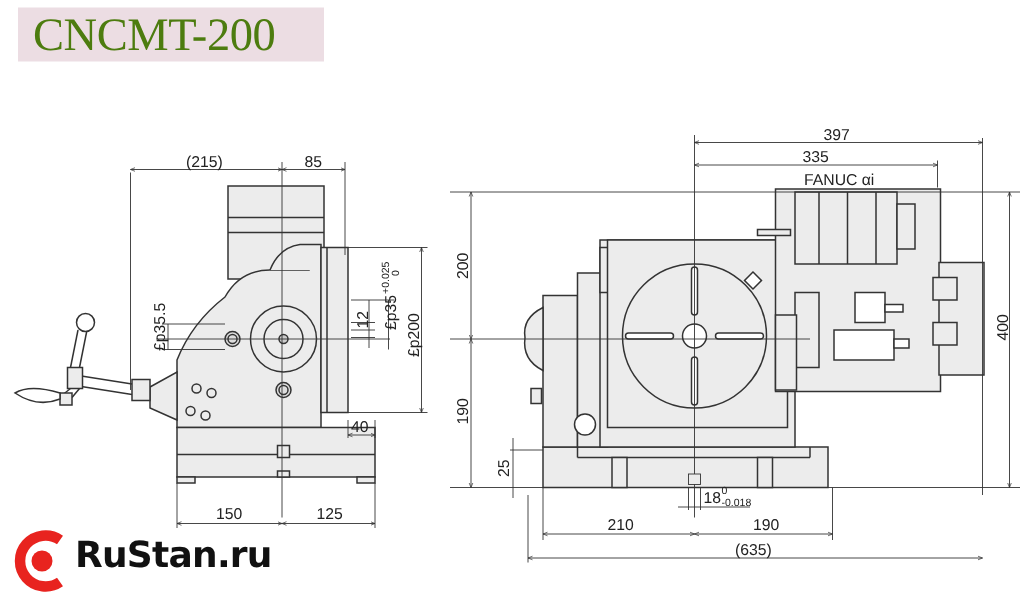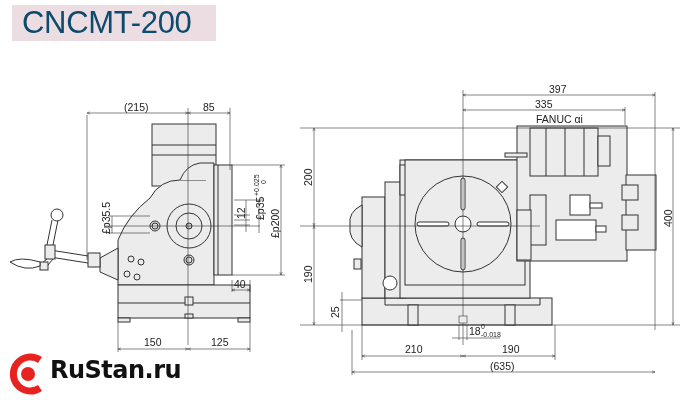--- a/index.html
+++ b/index.html
@@ -1,18 +1,18 @@
 <!DOCTYPE html>
 <html><head>
 <meta charset="utf-8">
 <style>
   html,body{margin:0;padding:0;background:#ffffff;}
   body{width:686px;height:400px;position:relative;overflow:hidden;font-family:"Liberation Sans",sans-serif;}
   .title-box{position:absolute;left:12px;top:5px;width:204px;height:36px;background:#ecdde3;}
-  .title-text{position:absolute;left:22px;top:5px;font-size:31px;line-height:36px;color:#0c4a6e;letter-spacing:-0.3px;font-family:Liberation Sans, sans-serif;text-align:center;}
+  .title-text{position:absolute;left:22px;top:5px;font-size:31px;line-height:36px;color:#4d7c0f;letter-spacing:-0.3px;font-family:Liberation Serif, serif;text-align:center;}
   svg{position:absolute;left:0;top:0;}
   .dim{font-family:"Liberation Sans",sans-serif;font-size:10.5px;fill:#222;}
   .logo-text{position:absolute;left:50px;top:356px;font-size:24px;font-weight:bold;color:#111;font-family:"DejaVu Sans",sans-serif;letter-spacing:-0.5px;}
 </style>
 </head>
 <body>
 
 <div class="title-box"></div>
 <div class="title-text">CNCMT-200</div>
 

